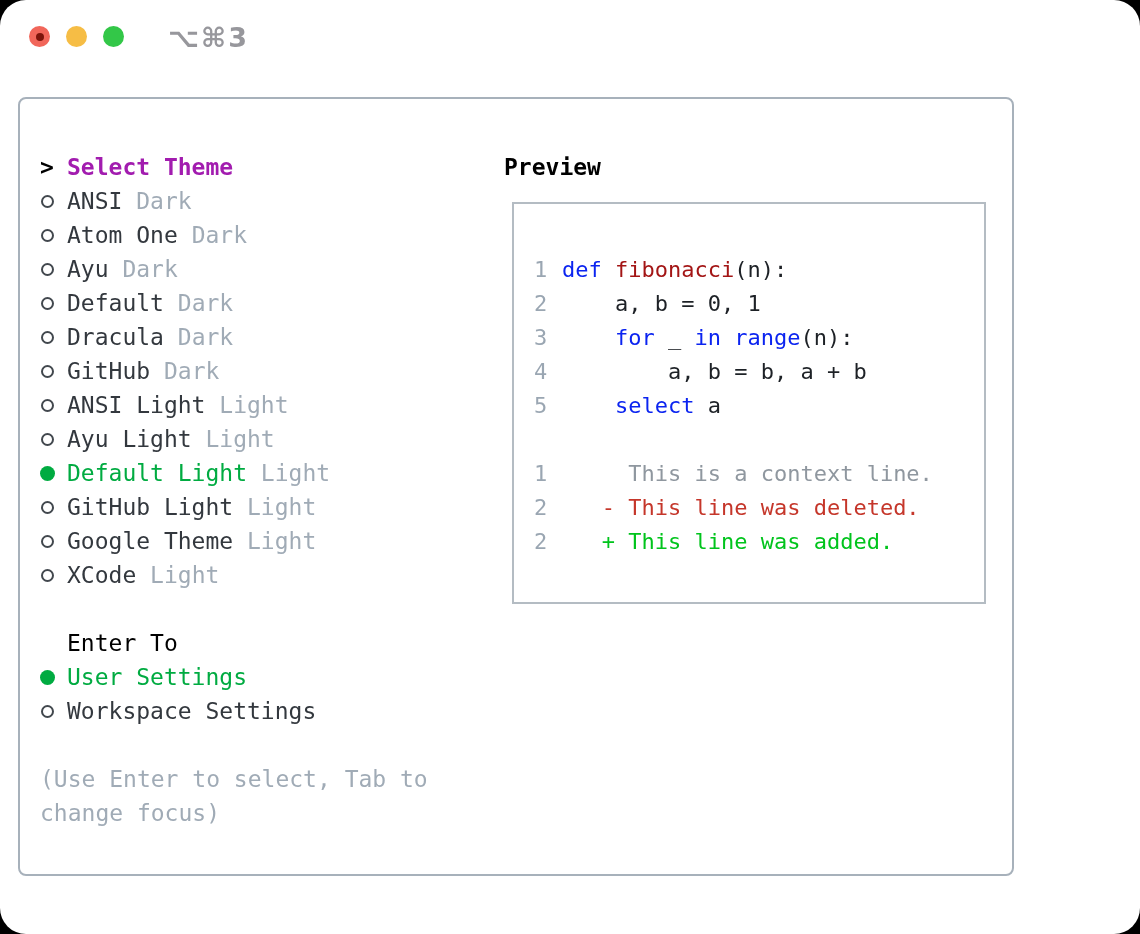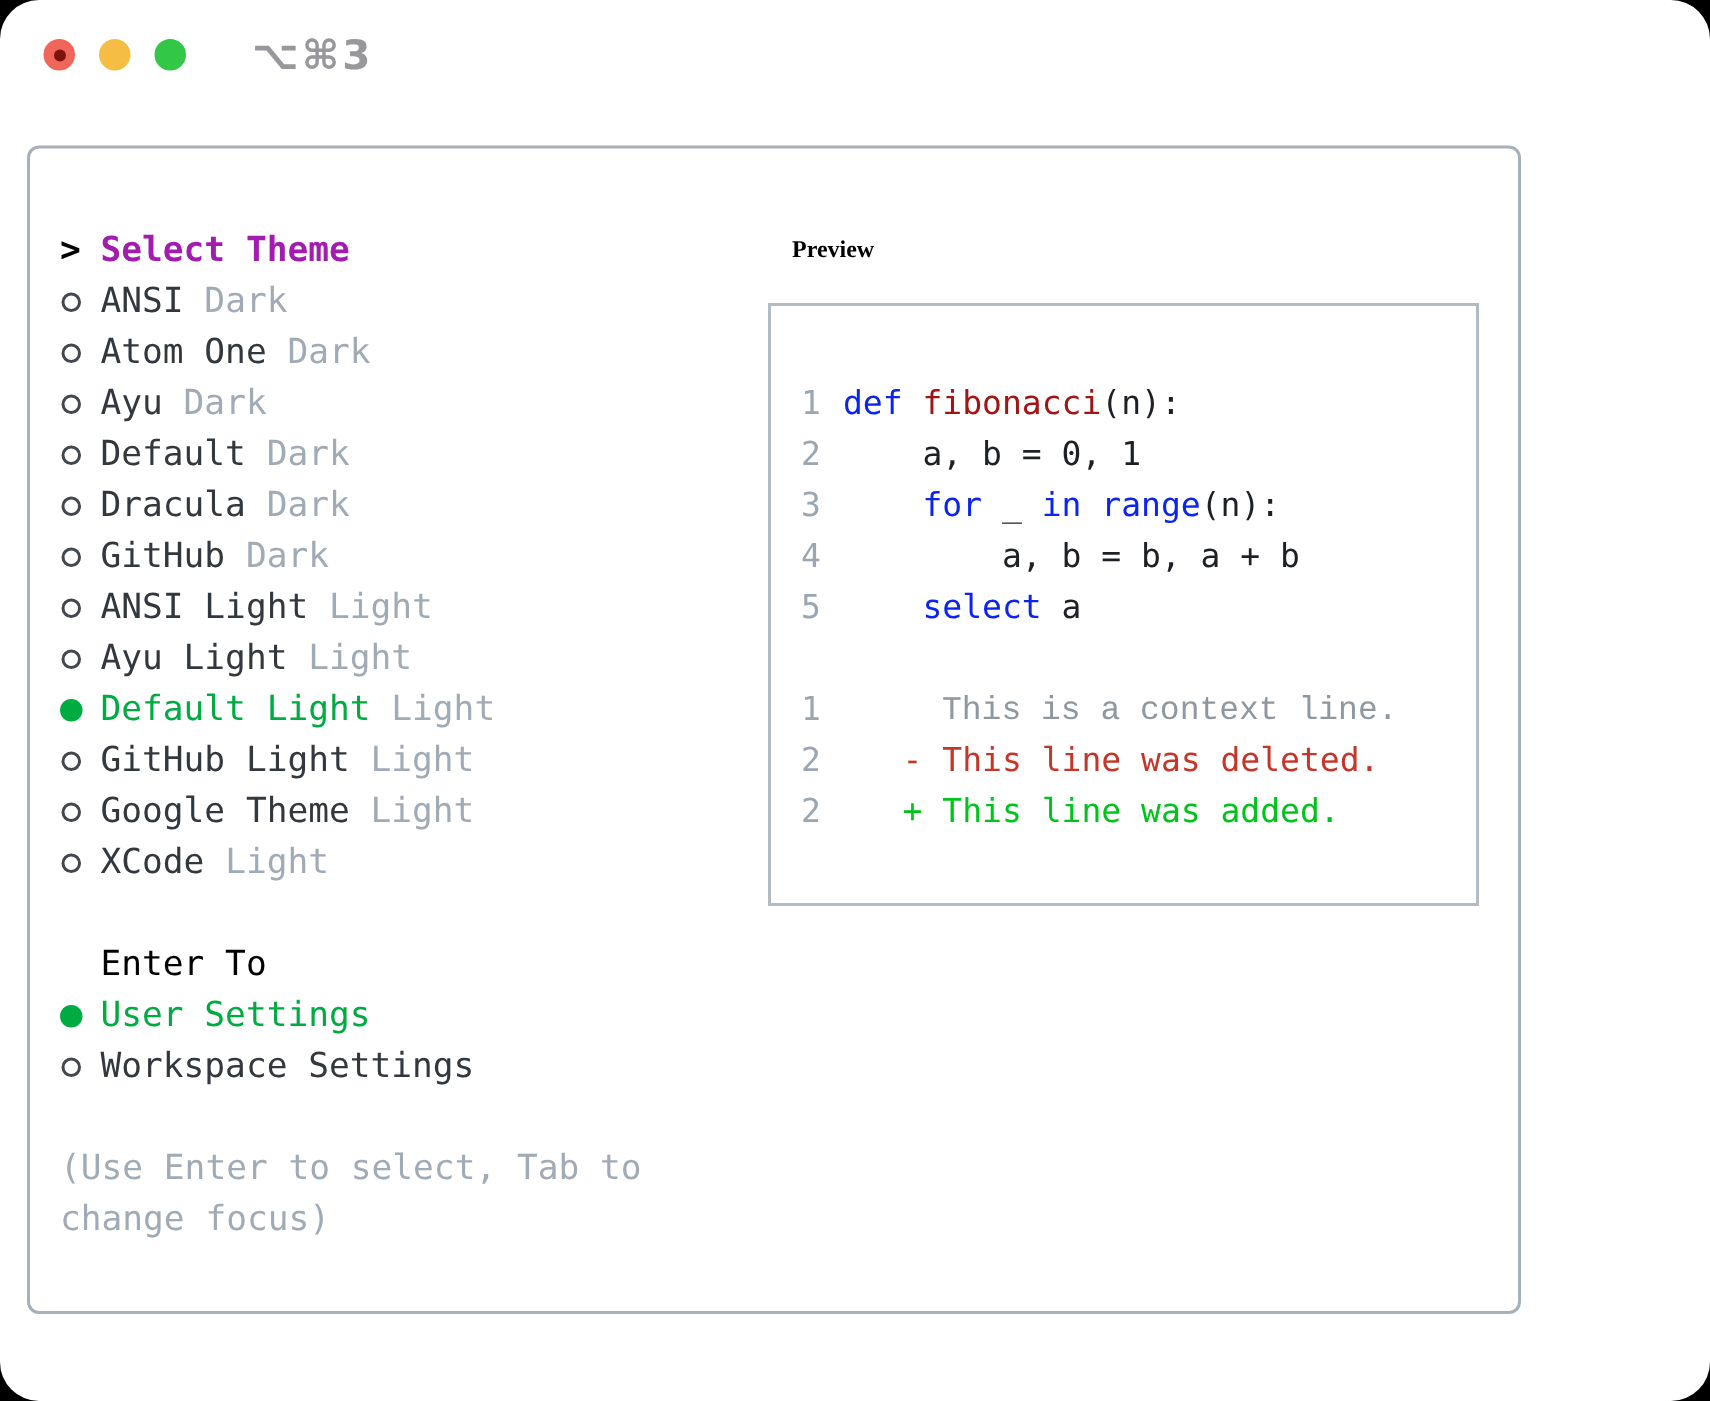--- a/index.html
+++ b/index.html
@@ -48,35 +48,35 @@
   .circle{width:13px;height:13px;border-radius:50%;border:2px solid #42484e;margin-left:1px;}
   .circle.selected{width:15px;height:15px;border:none;background:var(--c-accent);margin-left:0;}
   .row.header .label{font-weight:bold;color:#a21caf;}
   .row .tag{color:var(--c-muted);}
   .row.selected .label{color:var(--c-accent);text-align:center;}
   .row.gap{pointer-events:none;}
   .section-title{color:#000;}
   .help{color:var(--c-muted);}
   
   .preview-title{
-    position:absolute;left:508px;top:51px;height:34px;display:flex;align-items:center;
-    font-size:16px;font-weight:bold;color:#000;font-family:Liberation Serif, serif;
+    position:absolute;left:484px;top:51px;height:34px;display:flex;align-items:center;
+    font-size:23px;font-weight:bold;color:#000;
   }
   .preview-box{
     position:absolute;left:492px;top:103px;width:474px;height:402px;
     border:2px solid var(--c-border-light);background:#fff;
     padding-top:48px;font-size:22px;
   }
   .pline{height:34px;display:flex;align-items:center;white-space:pre;}
   .pline .ln{width:48px;padding-left:20px;flex:none;color:var(--c-linenum);}
   .pline .content{white-space:pre;}
   .seg-plain{color:var(--c-code);}
   .seg-keyword{color:var(--c-keyword);text-align:center;}
   .seg-function{color:var(--c-function);margin-top:12px;}
-  .diff-context{color:var(--c-context);font-family:Liberation Mono, monospace;}
+  .diff-context{color:var(--c-context);}
   .diff-deleted{color:var(--c-deleted);}
   .diff-added{color:var(--c-added);}
   .spacer-line{height:34px;}
 </style>
 </head>
 <body>
 
 <div class="window">
 
   <div class="titlebar">

